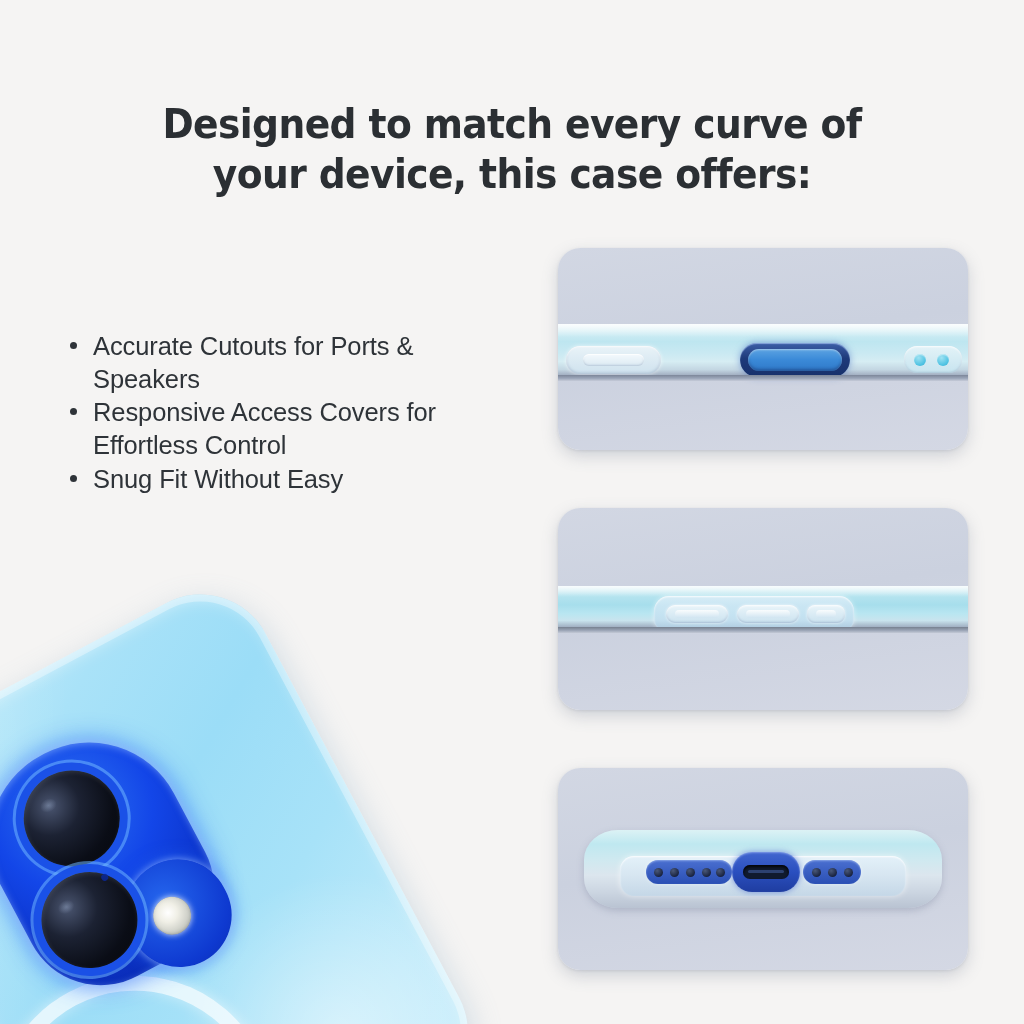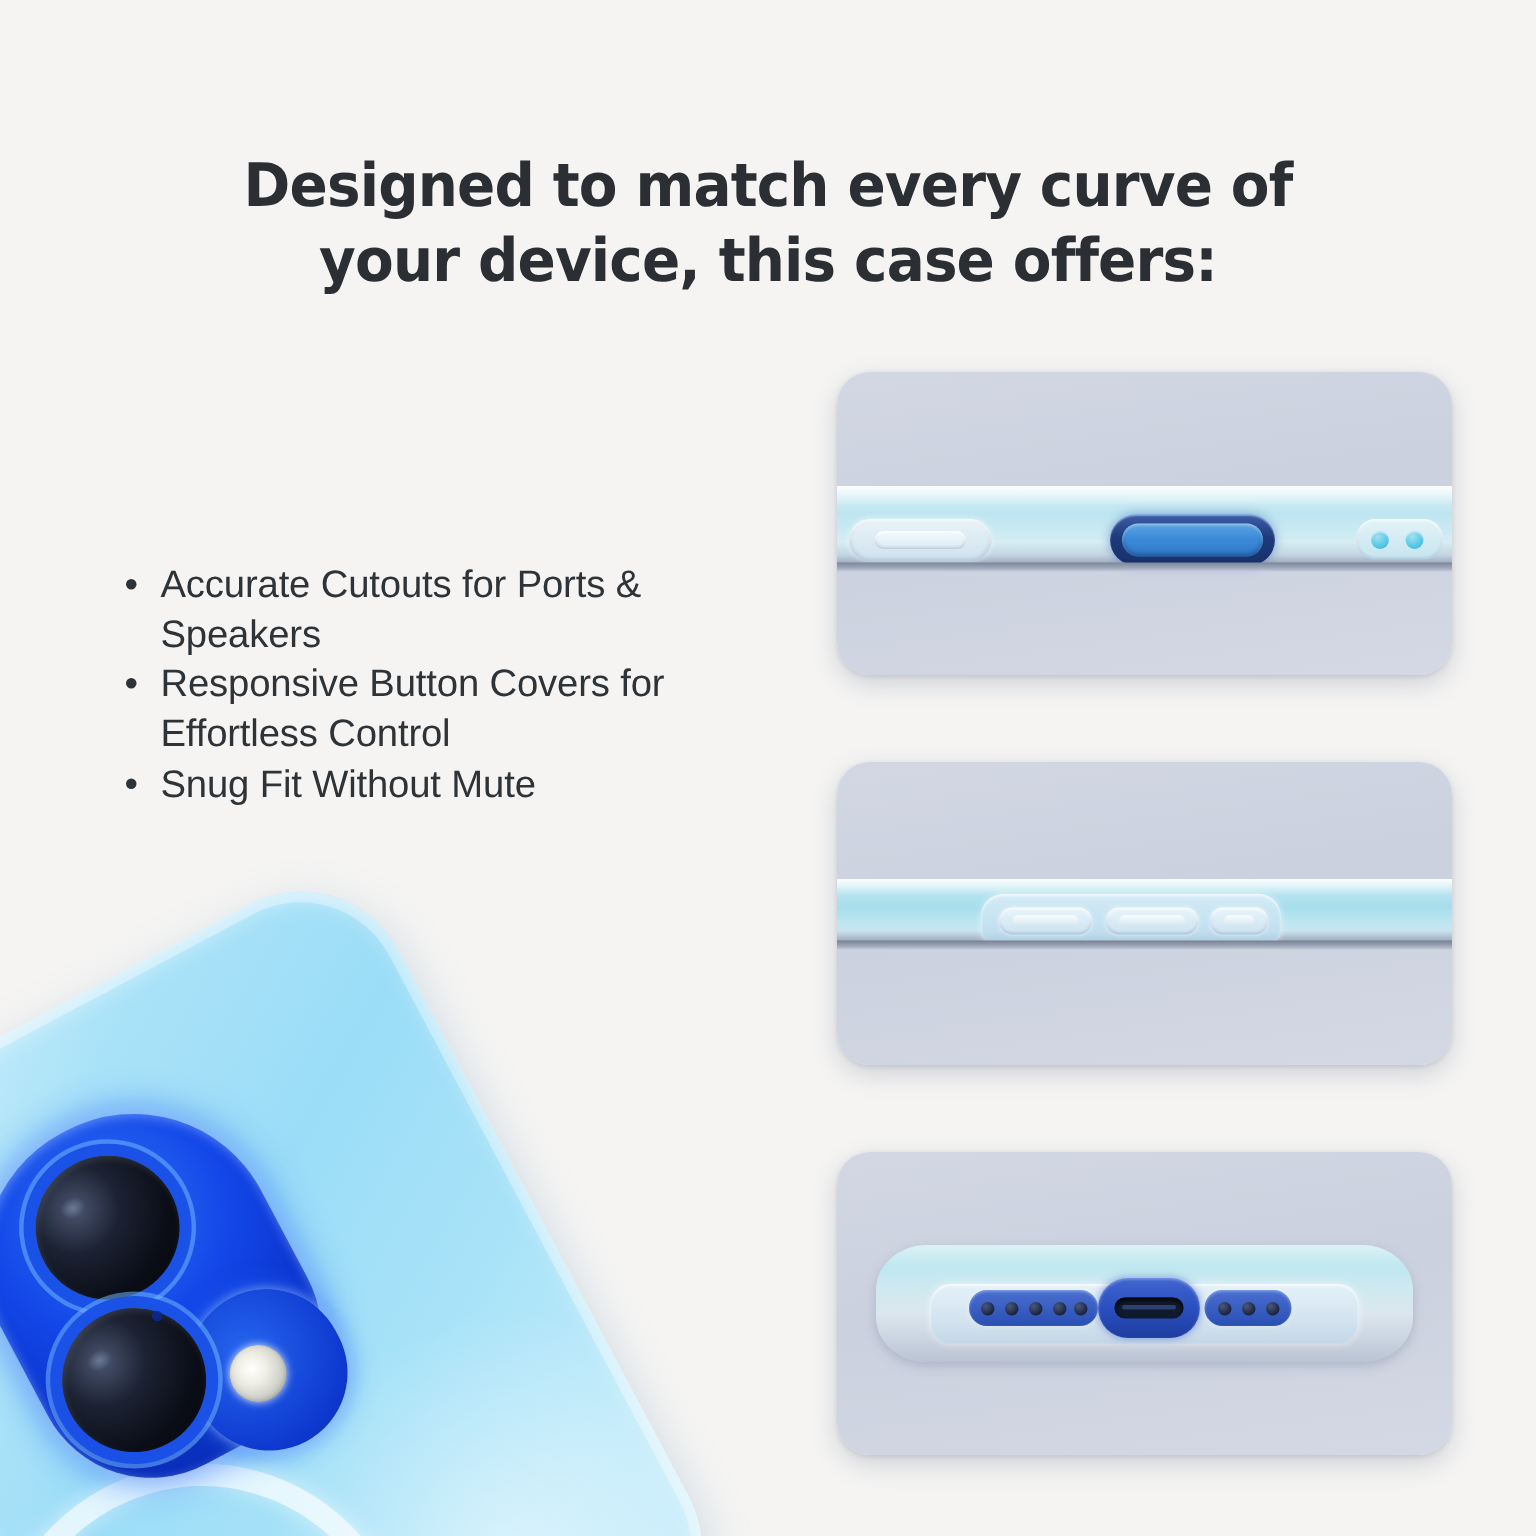--- a/index.html
+++ b/index.html
@@ -28,24 +28,23 @@
     line-height:1.24;
     letter-spacing:-0.6px;
     color:#2B2F33;
     transform:scaleX(0.94);
     transform-origin:center top;
   }
 
   
   .features {
     position:absolute;
-    left:72px; top:330px;
+    left:58px; top:330px;
     width:430px;
     list-style:none;
-    margin-top:44px;
   }
   .feature-item {
     position:relative;
     padding-left:35px;
     margin-bottom:1px;
     font-family:"Liberation Sans", sans-serif;
     font-size:25.5px;
     line-height:1.28;
     color:#2E3338;
     letter-spacing:-0.1px;
@@ -375,22 +374,22 @@
     background:rgba(10,40,150,.85);
   }
 </style>
 </head>
 <body>
 
 <h1 class="headline">Designed to match every curve of your device, this case offers:</h1>
 
 <ul class="features">
   <li class="feature-item">Accurate Cutouts for Ports &amp; Speakers</li>
-  <li class="feature-item">Responsive Button Covers for Effortless Control</li>
-  <li class="feature-item">Snug Fit Without Mute</li>
+  <li class="feature-item">Responsive Access Covers for Effortless Control</li>
+  <li class="feature-item">Snug Fit Without Easy</li>
 </ul>
 
 <div class="card" id="card-power">
   <div class="rail1">
     <div class="rail1-gloss"></div>
 
     <div class="mute-recess">
       <div class="mute-inner"></div>
     </div>
 

